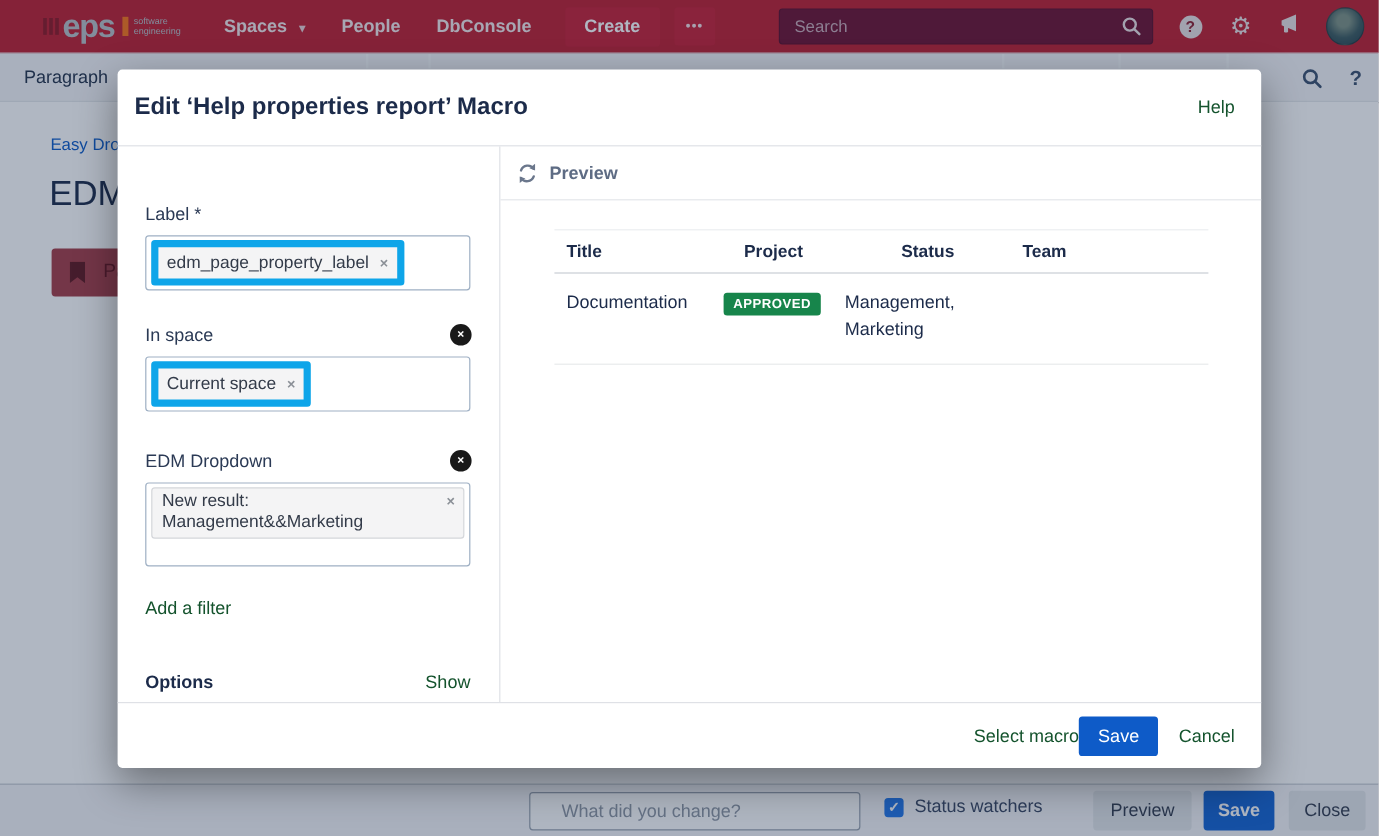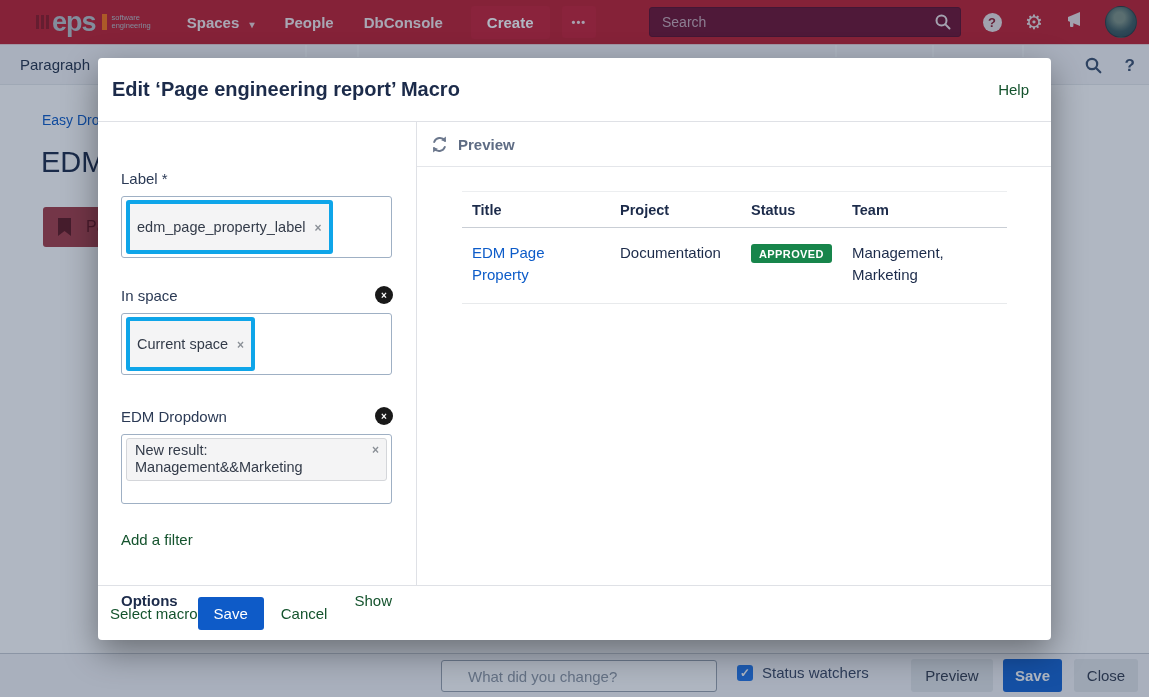--- a/index.html
+++ b/index.html
@@ -126,22 +126,22 @@
   .clear-circ {
     position:absolute; right:-1px; top:-1px; width:18px; height:18px; border-radius:50%;
     background:#191919; color:#fff; font-size:10px; font-weight:bold;
     display:flex; align-items:center; justify-content:center; cursor:pointer;
   }
   .fld-box {
     border:1px solid #9fb0c4; border-radius:3px; background:#fff;
     min-height:31px; padding:3px 4px;
   }
   .chip {
-    display:inline-block; background:#f4f4f5; border:4px solid #0ea5e9; border-radius:3px;
-    padding:15px 7px; font-size:14.5px; color:#333b49; white-space:nowrap;
+    display:inline-block; background:#f4f4f5; border:6px solid #0ea5e9; border-radius:3px;
+    padding:5px 7px; font-size:14.5px; color:#333b49; white-space:nowrap;
   }
   .chip .x { color:#8b9097; font-size:12px; font-weight:bold; margin-left:5px; cursor:pointer; }
   .fld-gap1 { margin-top:29px; }
   .fld-gap2 { margin-top:33px; }
   .dd-box { height:70px; }
   .dd-chip {
     position:relative; display:block; background:#f4f4f5; border:1px solid #d4d6da;
     border-radius:3px; padding:3px 24px 4px 8px; font-size:14.5px; line-height:17px; color:#333b49;
   }
   .dd-chip .x { position:absolute; right:7px; top:3px; color:#8b9097; font-size:12px; font-weight:bold; cursor:pointer; }
@@ -168,21 +168,21 @@
   .cell-link { color:#0d5cc9; cursor:pointer; display:inline-block; max-width:112px; }
   .team-text { display:inline-block; max-width:122px; }
   .badge {
     display:inline-block; background:#17854b; color:#fff; font-size:11px; font-weight:bold;
     letter-spacing:.4px; border-radius:3px; padding:4px 8px 3px; line-height:12px; margin-top:2px;
   }
 
   
   .modal-footer {
     height:55px; border-top:1px solid #dfe1e6; display:flex; align-items:center;
-    justify-content:flex-start; padding:0 22px 0 12px;
+    justify-content:flex-end; padding:0 22px 0 12px;
   }
   .footer-right { display:flex; align-items:center; gap:17px; }
   .btn-primary {
     background:#0e5bc8; color:#fff; border:none; border-radius:3px;
     font-size:15px; font-family:inherit; padding:8px 16px; cursor:pointer;
   }
 </style>
 </head>
 <body>
 
@@ -274,21 +274,21 @@
     </span>
     <button class="sb-btn sb-preview">Preview</button>
     <button class="sb-btn sb-save">Save</button>
     <button class="sb-btn sb-close">Close</button>
   </div>
 
   <div class="dim"></div>
 
   <div class="modal">
     <div class="modal-header">
-      <span class="modal-title">Edit ‘Page engineering report’ Macro</span>
+      <span class="modal-title">Edit ‘Help properties report’ Macro</span>
       <a class="link">Help</a>
     </div>
 
     <div class="modal-body">
 
       <div class="pane-left">
 
         <div class="fld-label-row">
           <span>Label *</span>
         </div>
@@ -344,23 +344,20 @@
         </div>
 
         <div class="preview-table">
           <div class="trow head">
             <span class="tc c1">Title</span>
             <span class="tc c2">Project</span>
             <span class="tc c3">Status</span>
             <span class="tc c4">Team</span>
           </div>
           <div class="trow datar">
-            <span class="tc c1">
-              <a class="link cell-link">EDM Page Property</a>
-            </span>
             <span class="tc c2">Documentation</span>
             <span class="tc c3">
               <span class="badge">APPROVED</span>
             </span>
             <span class="tc c4">
               <span class="team-text">Management, Marketing</span>
             </span>
           </div>
         </div>
       </div>

